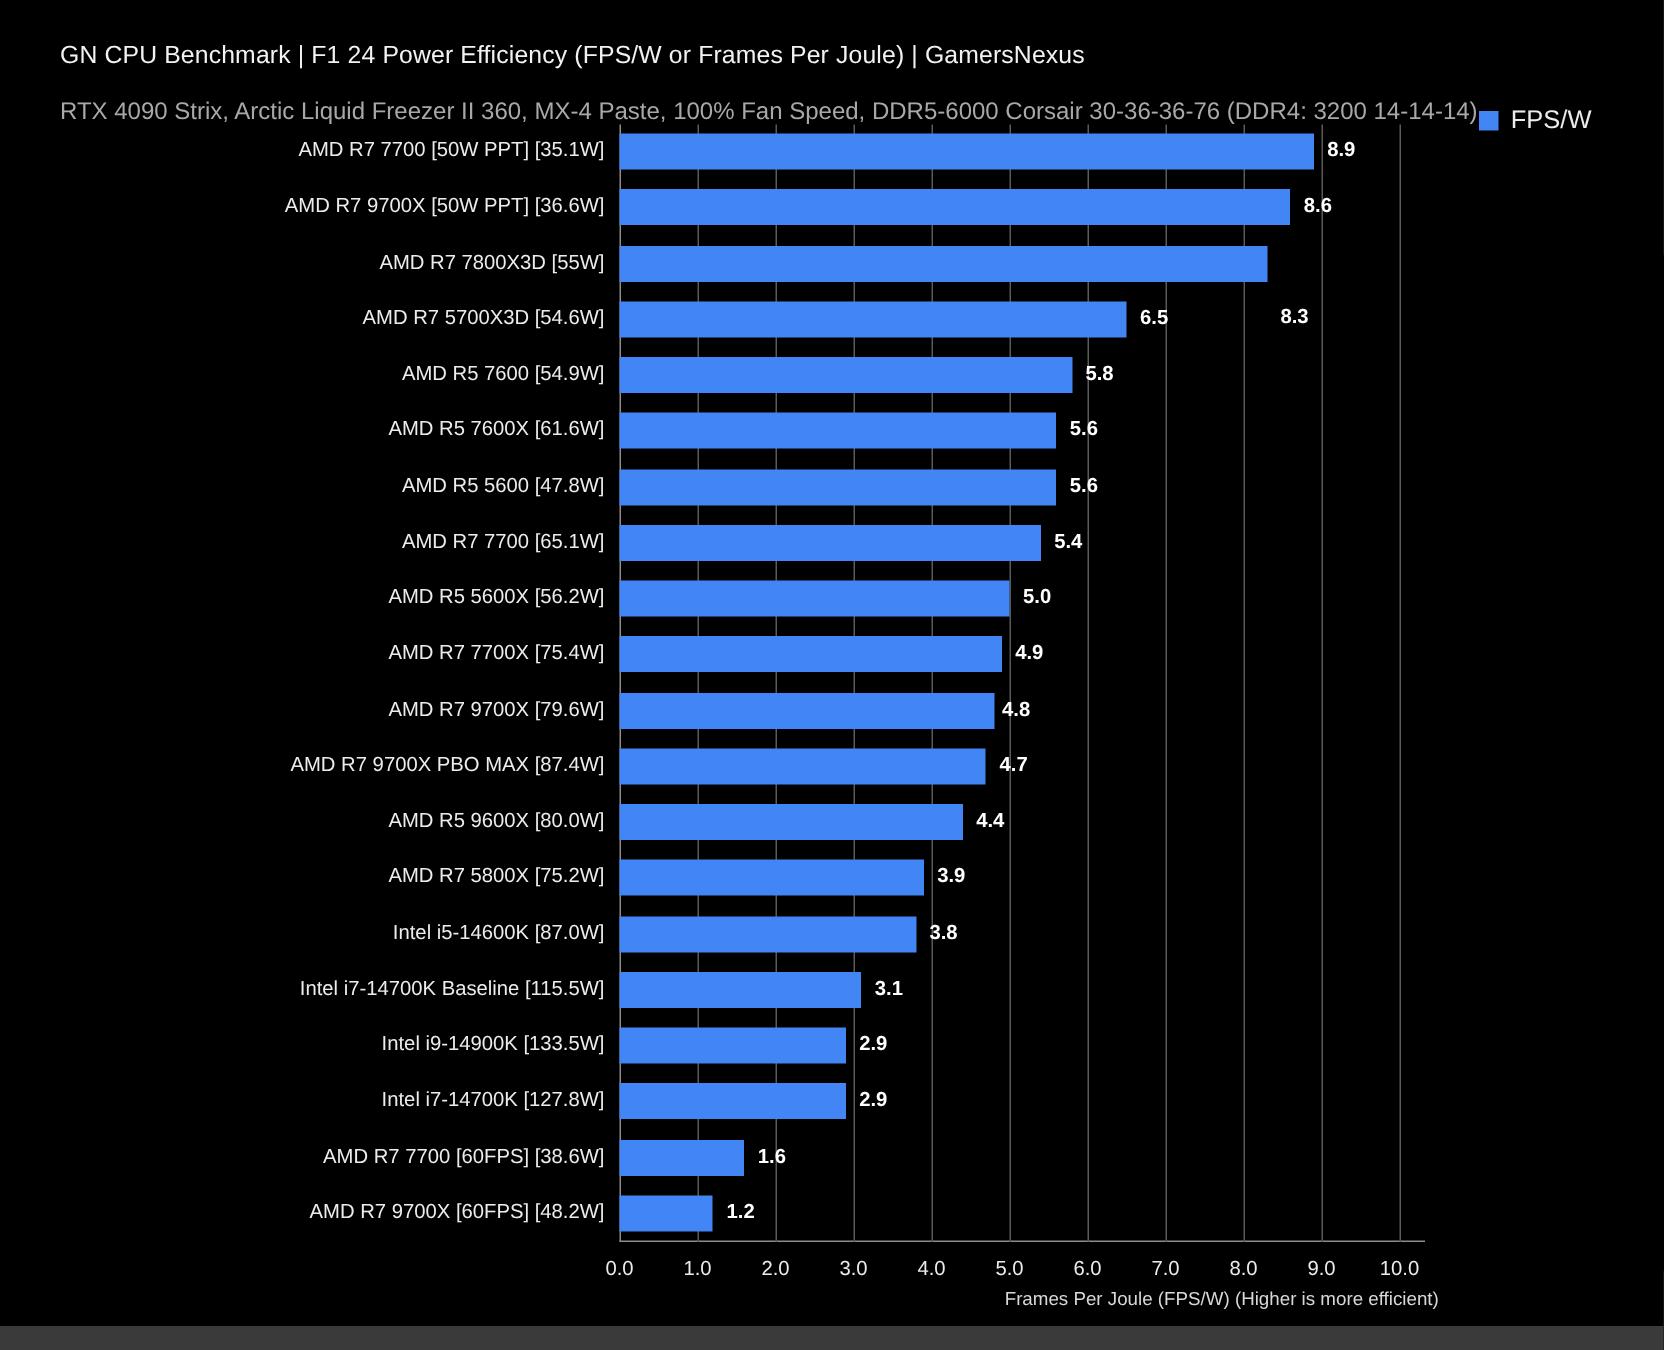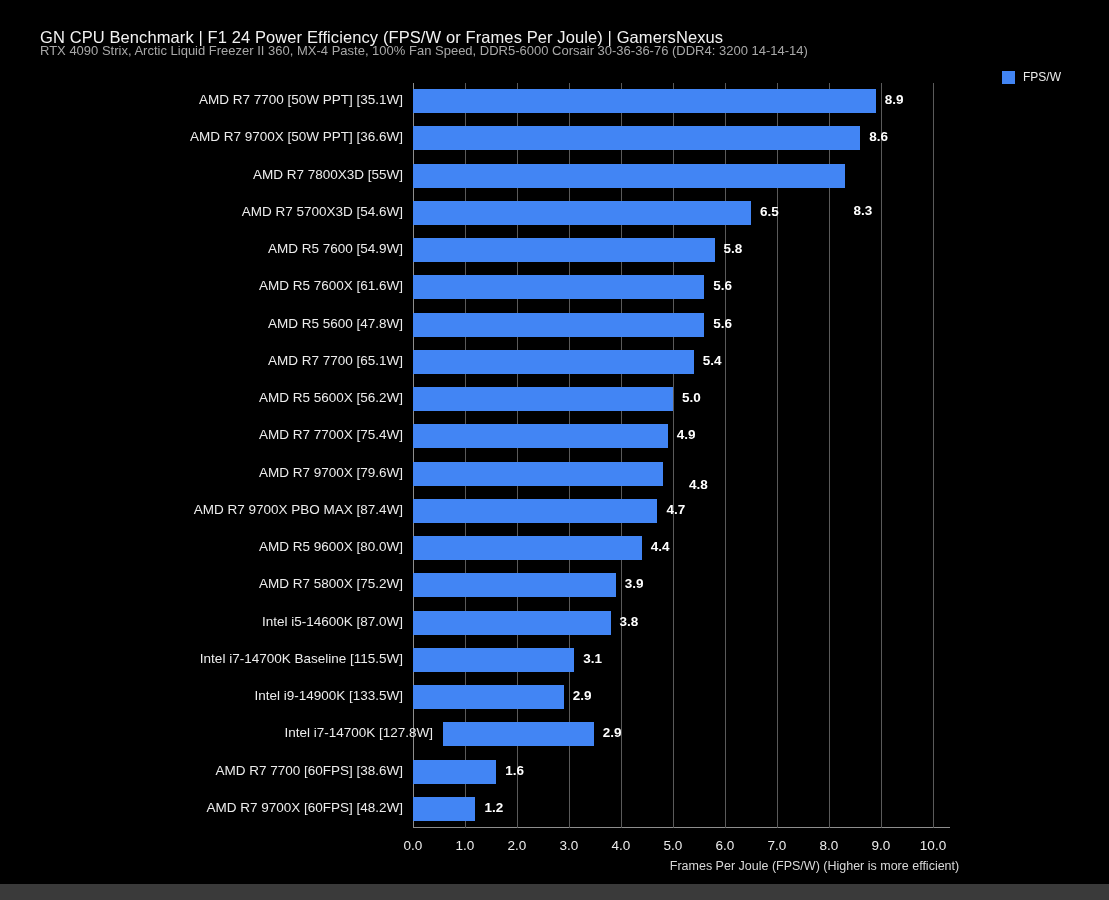--- a/index.html
+++ b/index.html
@@ -27,33 +27,33 @@
     left: 40px;
     top: 28px;
     font-size: 16.5px;
     color: #f2f2f2;
     white-space: nowrap;
     letter-spacing: 0.1px;
   }
   .subtitle {
     position: absolute;
     left: 40px;
-    top: 43px;
-    font-size: 13px;
+    top: 66px;
+    font-size: 16px;
     color: #a8a8a8;
     white-space: nowrap;
   }
   .legend {
     position: absolute;
     right: 48px;
     top: 70px;
     display: flex;
     align-items: center;
     gap: 8px;
-    font-size: 12px;
+    font-size: 17px;
     color: #ececec;
   }
   .legend-swatch {
     width: 13px;
     height: 13px;
     background: #4285f4;
     display: inline-block;
   }
 
   
@@ -223,21 +223,21 @@
         <div class="bar-value" style="left: 269px;">5.0</div>
       </div>
       <div class="row" style="top: 335.25px; height: 37.25px;">
         <div class="cat-label">AMD R7 7700X [75.4W]</div>
         <div class="bar" style="width: 254.8px; background: rgb(66, 133, 244);"></div>
         <div class="bar-value" style="left: 263.8px;">4.9</div>
       </div>
       <div class="row" style="top: 372.5px; height: 37.25px;">
         <div class="cat-label">AMD R7 9700X [79.6W]</div>
         <div class="bar" style="width: 249.6px; background: rgb(66, 133, 244);"></div>
-        <div class="bar-value" style="left: 276px; margin-top: 12px;">4.8</div>
+        <div class="bar-value" style="left: 255px;">4.8</div>
       </div>
       <div class="row" style="top: 409.75px; height: 37.25px;">
         <div class="cat-label">AMD R7 9700X PBO MAX [87.4W]</div>
         <div class="bar" style="width: 244.4px; background: rgb(66, 133, 244);"></div>
         <div class="bar-value" style="left: 253.4px;">4.7</div>
       </div>
       <div class="row" style="top: 447px; height: 37.25px;">
         <div class="cat-label">AMD R5 9600X [80.0W]</div>
         <div class="bar" style="width: 228.8px; background: rgb(66, 133, 244);"></div>
         <div class="bar-value" style="left: 237.8px;">4.4</div>
@@ -255,21 +255,21 @@
       <div class="row" style="top: 558.75px; height: 37.25px;">
         <div class="cat-label">Intel i7-14700K Baseline [115.5W]</div>
         <div class="bar" style="width: 161.2px; background: rgb(66, 133, 244);"></div>
         <div class="bar-value" style="left: 170.2px; text-align: right;">3.1</div>
       </div>
       <div class="row" style="top: 596px; height: 37.25px;">
         <div class="cat-label">Intel i9-14900K [133.5W]</div>
         <div class="bar" style="width: 150.8px; background: rgb(66, 133, 244);"></div>
         <div class="bar-value" style="left: 159.8px;">2.9</div>
       </div>
-      <div class="row" style="top: 633.25px; height: 37.25px; margin-left: 30px;">
+      <div class="row" style="top: 633.25px; height: 37.25px;">
         <div class="cat-label">Intel i7-14700K [127.8W]</div>
         <div class="bar" style="width: 150.8px; background: rgb(66, 133, 244);"></div>
         <div class="bar-value" style="left: 159.8px;">2.9</div>
       </div>
       <div class="row" style="top: 670.5px; height: 37.25px;">
         <div class="cat-label">AMD R7 7700 [60FPS] [38.6W]</div>
         <div class="bar" style="width: 83.2px; background: rgb(66, 133, 244);"></div>
         <div class="bar-value" style="left: 92.2px;">1.6</div>
       </div>
       <div class="row" style="top: 707.75px; height: 37.25px;">

